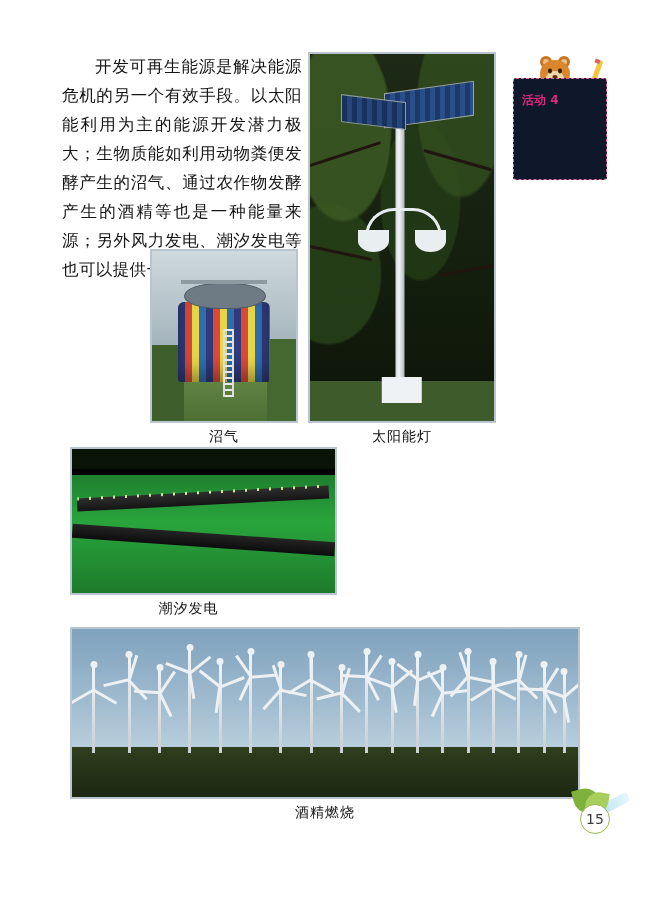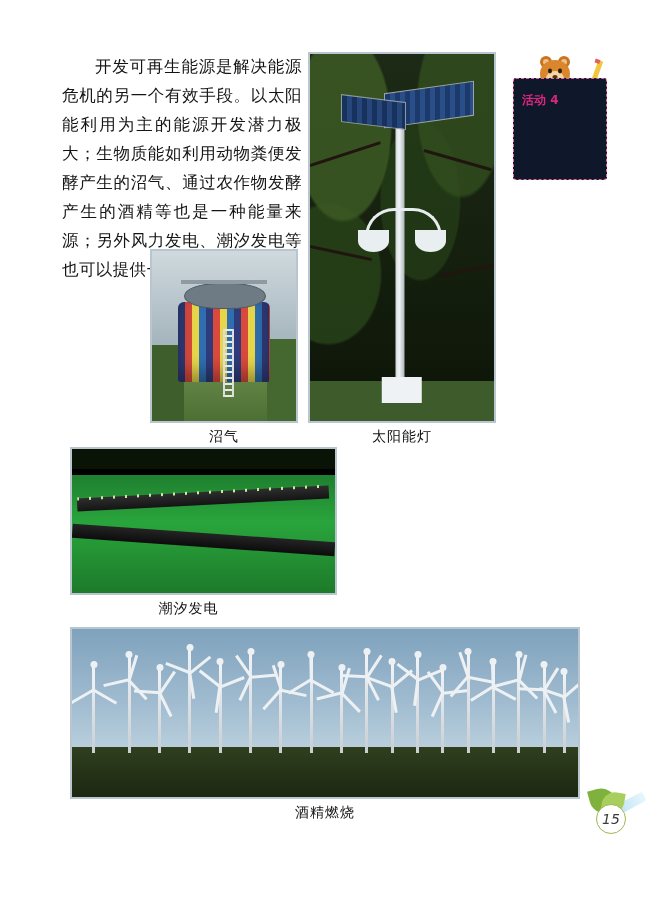--- a/index.html
+++ b/index.html
@@ -167,21 +167,21 @@
     background: linear-gradient(180deg,#f0a24a,#8a4715); }
 
   
   .wf-sky { position:absolute; left:0; top:0; width:100%; height:72%; background: linear-gradient(180deg,#7fa2bd 0%, #9db9ce 55%, #b9cfdd 100%); }
   .wf-ground { position:absolute; left:0; bottom:0; width:100%; height:30%; background: linear-gradient(180deg,#2f3f1e 0%, #1c2711 100%); }
   .turbine { position:absolute; bottom:26%; width:3px; background: linear-gradient(180deg,#f2f4f6,#c8ced2); }
   .turbine .hub { position:absolute; left:50%; top:-5px; width:7px; height:7px; border-radius:50%; background:#eef1f3; transform: translateX(-50%); }
   .turbine .blade { position:absolute; left:50%; top:-2px; width:2.5px; height:26px; background:#eef1f3; transform-origin: 50% 100%; }
 
   
-  .page-num-wrap { position:absolute; left:588px; top:788px; width:56px; height:56px;font-style:italic; }
+  .page-num-wrap { position:absolute; left:572px; top:788px; width:56px; height:56px; }
   .pn-circle { position:absolute; left:8px; top:16px; width:28px; height:28px; border-radius:50%; background:#ffffff; border:1.5px solid #9ab84f; display:flex; align-items:center; justify-content:center; font-size:14px; color:#3c3c3c; font-family:"DejaVu Sans", sans-serif; }
   .pn-leaf { position:absolute; left:2px; top:0px; width:26px; height:26px; background:#7fb23c; border-radius: 0 60% 0 60%; transform: rotate(-15deg); }
   .pn-leaf2 { position:absolute; left:14px; top:4px; width:22px; height:22px; background:#a8cf5e; border-radius: 60% 0 60% 0; transform: rotate(10deg); }
   .pn-ribbon { position:absolute; left:28px; top:10px; width:30px; height:10px; background: linear-gradient(90deg,#bfe3f5,#e8f6fd); transform: rotate(-28deg); border-radius:2px; }
 </style>
 </head>
 <body>
 
 <div class="page">
 

